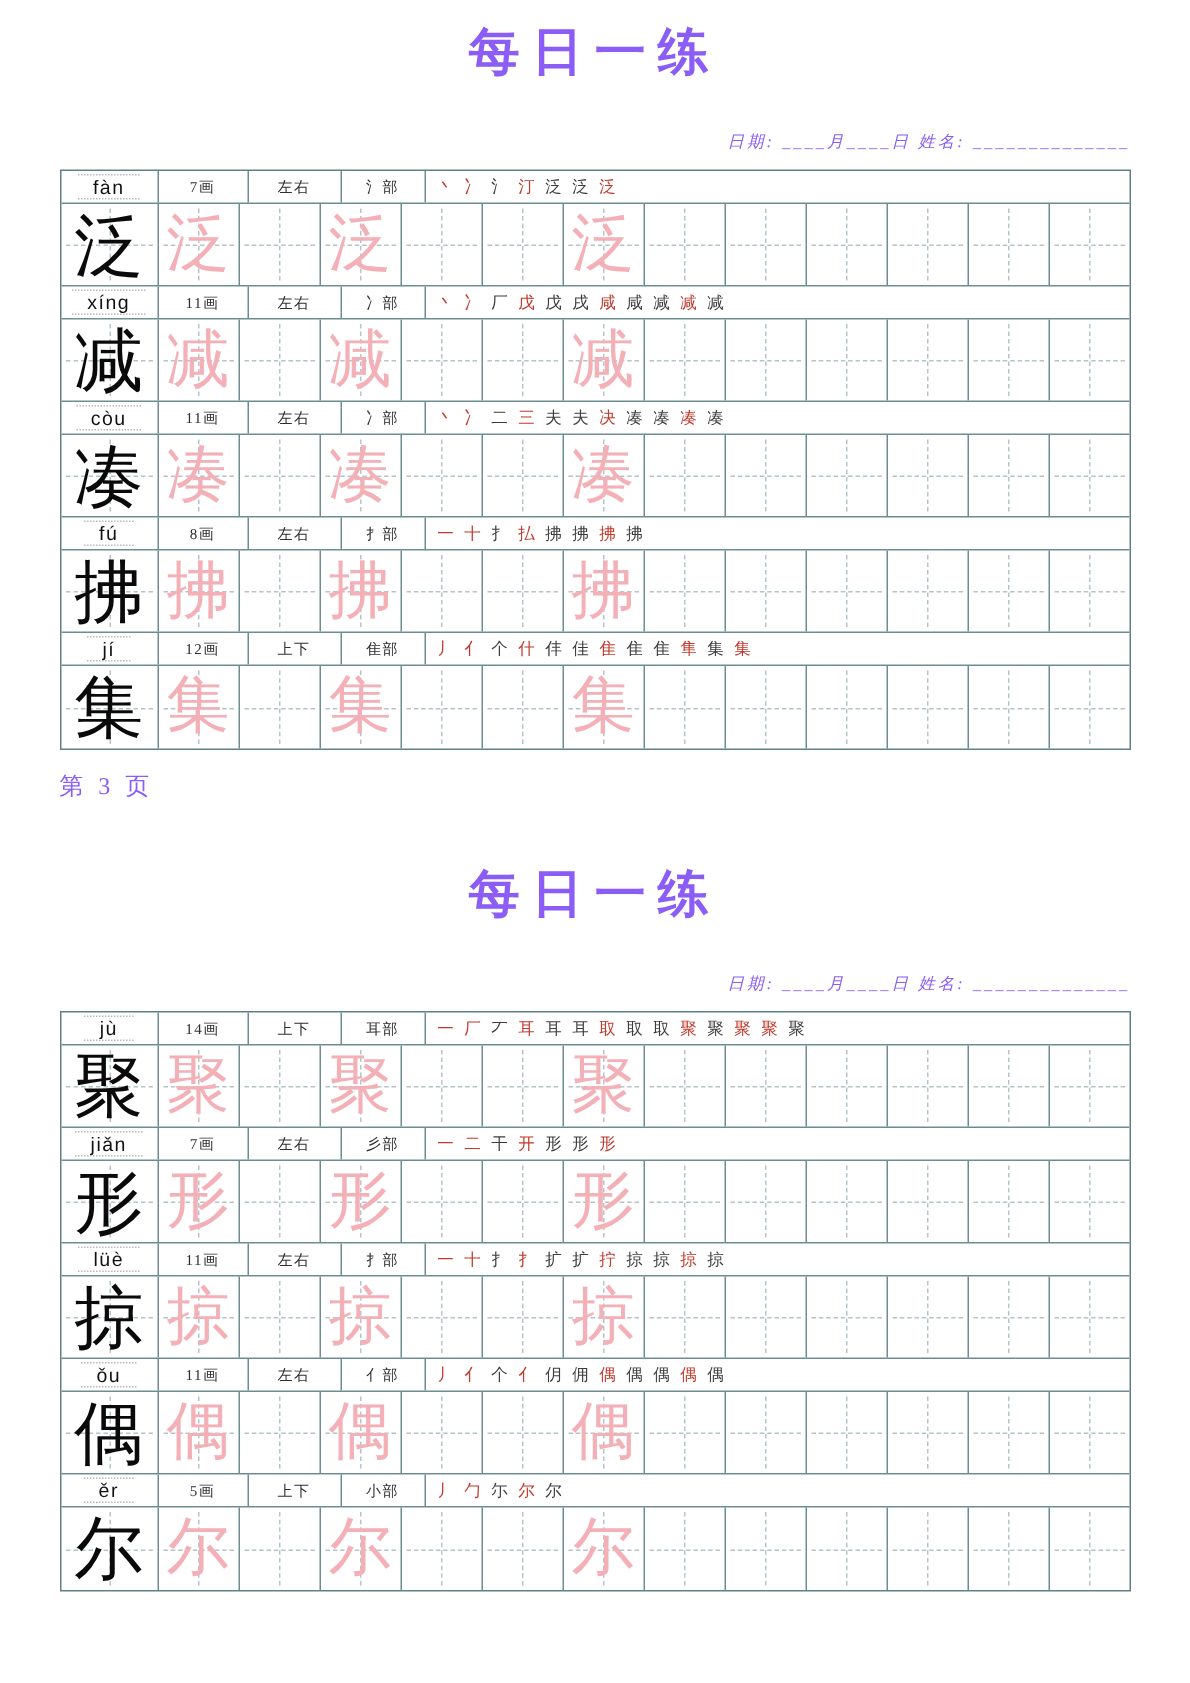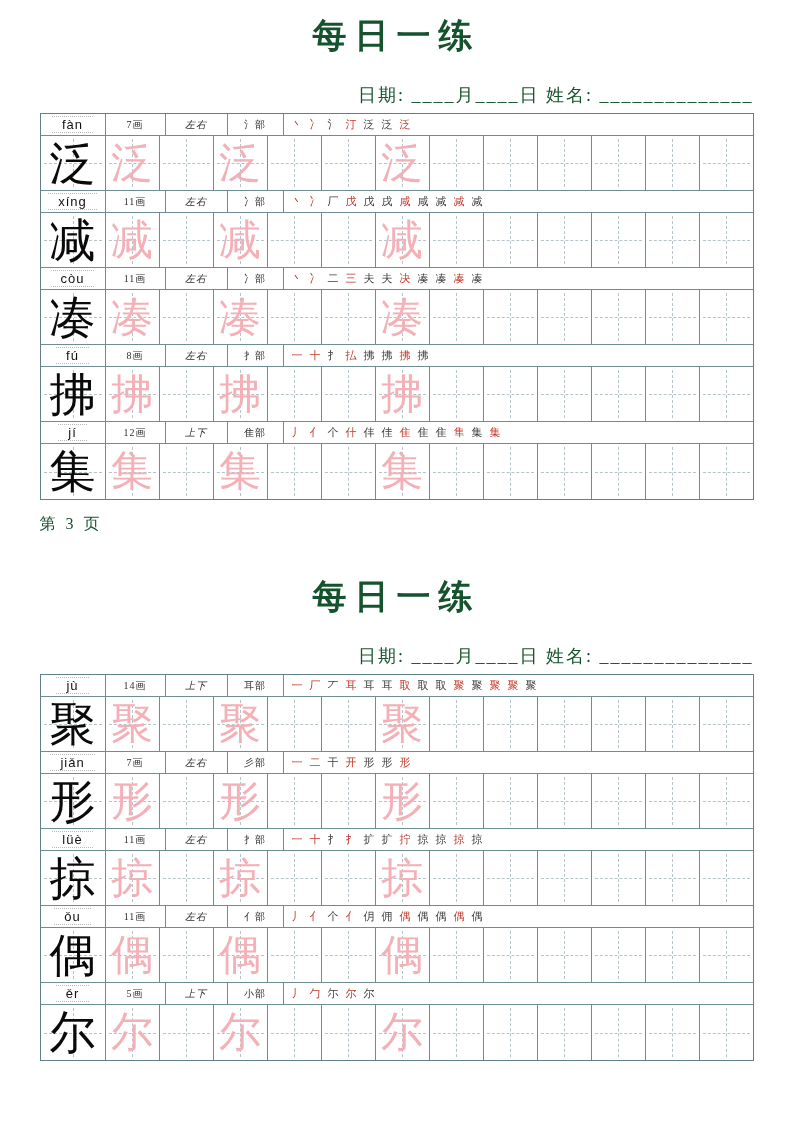--- a/index.html
+++ b/index.html
@@ -9,39 +9,39 @@
     color:#222;overflow:hidden;
   }
   .page{width:793px;height:561px;position:relative;}
   .page-title{
     text-align:center;
     font-size:34px;font-weight:600;letter-spacing:8px;
     padding-top:12px;height:48px;line-height:48px;
   }
   .date-line{
     width:714px;margin:24px auto 0 auto;
-    text-align:right;font-size:18px;letter-spacing:2px;height:22px;line-height:22px;
+    text-align:right;font-size:11px;letter-spacing:2px;height:22px;line-height:22px;font-style:italic;
   }
   .sheet-table{
     width:714px;margin:7px auto 0 auto;
     border:1px solid #5e8086;box-sizing:border-box;
   }
   .row{display:flex;box-sizing:border-box;}
   .header-row{height:22px;border-bottom:1px solid #6e8d92;}
   .practice-row{height:55px;border-bottom:1px solid #6e8d92;}
   .sheet-table .row:last-child{border-bottom:none;}
   .cell{
     box-sizing:border-box;border-right:1px solid #6e8d92;
     display:flex;align-items:center;justify-content:center;
     position:relative;overflow:hidden;
   }
   .cell:last-child{border-right:none;}
   .c1{width:65px;flex:none;}
   .c2{width:60px;flex:none;}
-  .c3{width:62px;flex:none;font-style:italic;}
+  .c3{width:62px;flex:none;}
   .c4{width:56px;flex:none;}
   .c5{flex:1;justify-content:flex-start;padding-left:8px;}
   .pcell{flex:1;}
   .hcell{font-size:10px;color:#2e2e2e;letter-spacing:1px;}
   .pinyin-box{
     font-family:"Liberation Sans","DejaVu Sans",sans-serif;
     font-size:13px;color:#111;letter-spacing:1px;
     border-top:1px dotted #b9b9b9;border-bottom:1px dotted #b9b9b9;
     padding:0 10px;line-height:15px;
   }
@@ -65,21 +65,21 @@
     font-size:46px;line-height:55px;color:#0a0a0a;font-weight:500;
   }
   .trace-char{
     position:relative;z-index:2;
     font-size:42px;line-height:55px;color:#f3b0b6;
   }
   .page-number{
     width:714px;margin:14px auto 0 auto;
     text-align:left;font-size:16px;letter-spacing:3px;
   }
-  .teal{color:#14532d;}
+  .teal{color:#8b5cf6;}
 </style>
 </head>
 <body>
 
 <div>
   <div class="page">
     <div class="page-title teal">每日一练</div>
     <div class="date-line teal">日期: ____月____日  姓名: ______________</div>
     <div class="sheet-table">
         <div class="row header-row">

